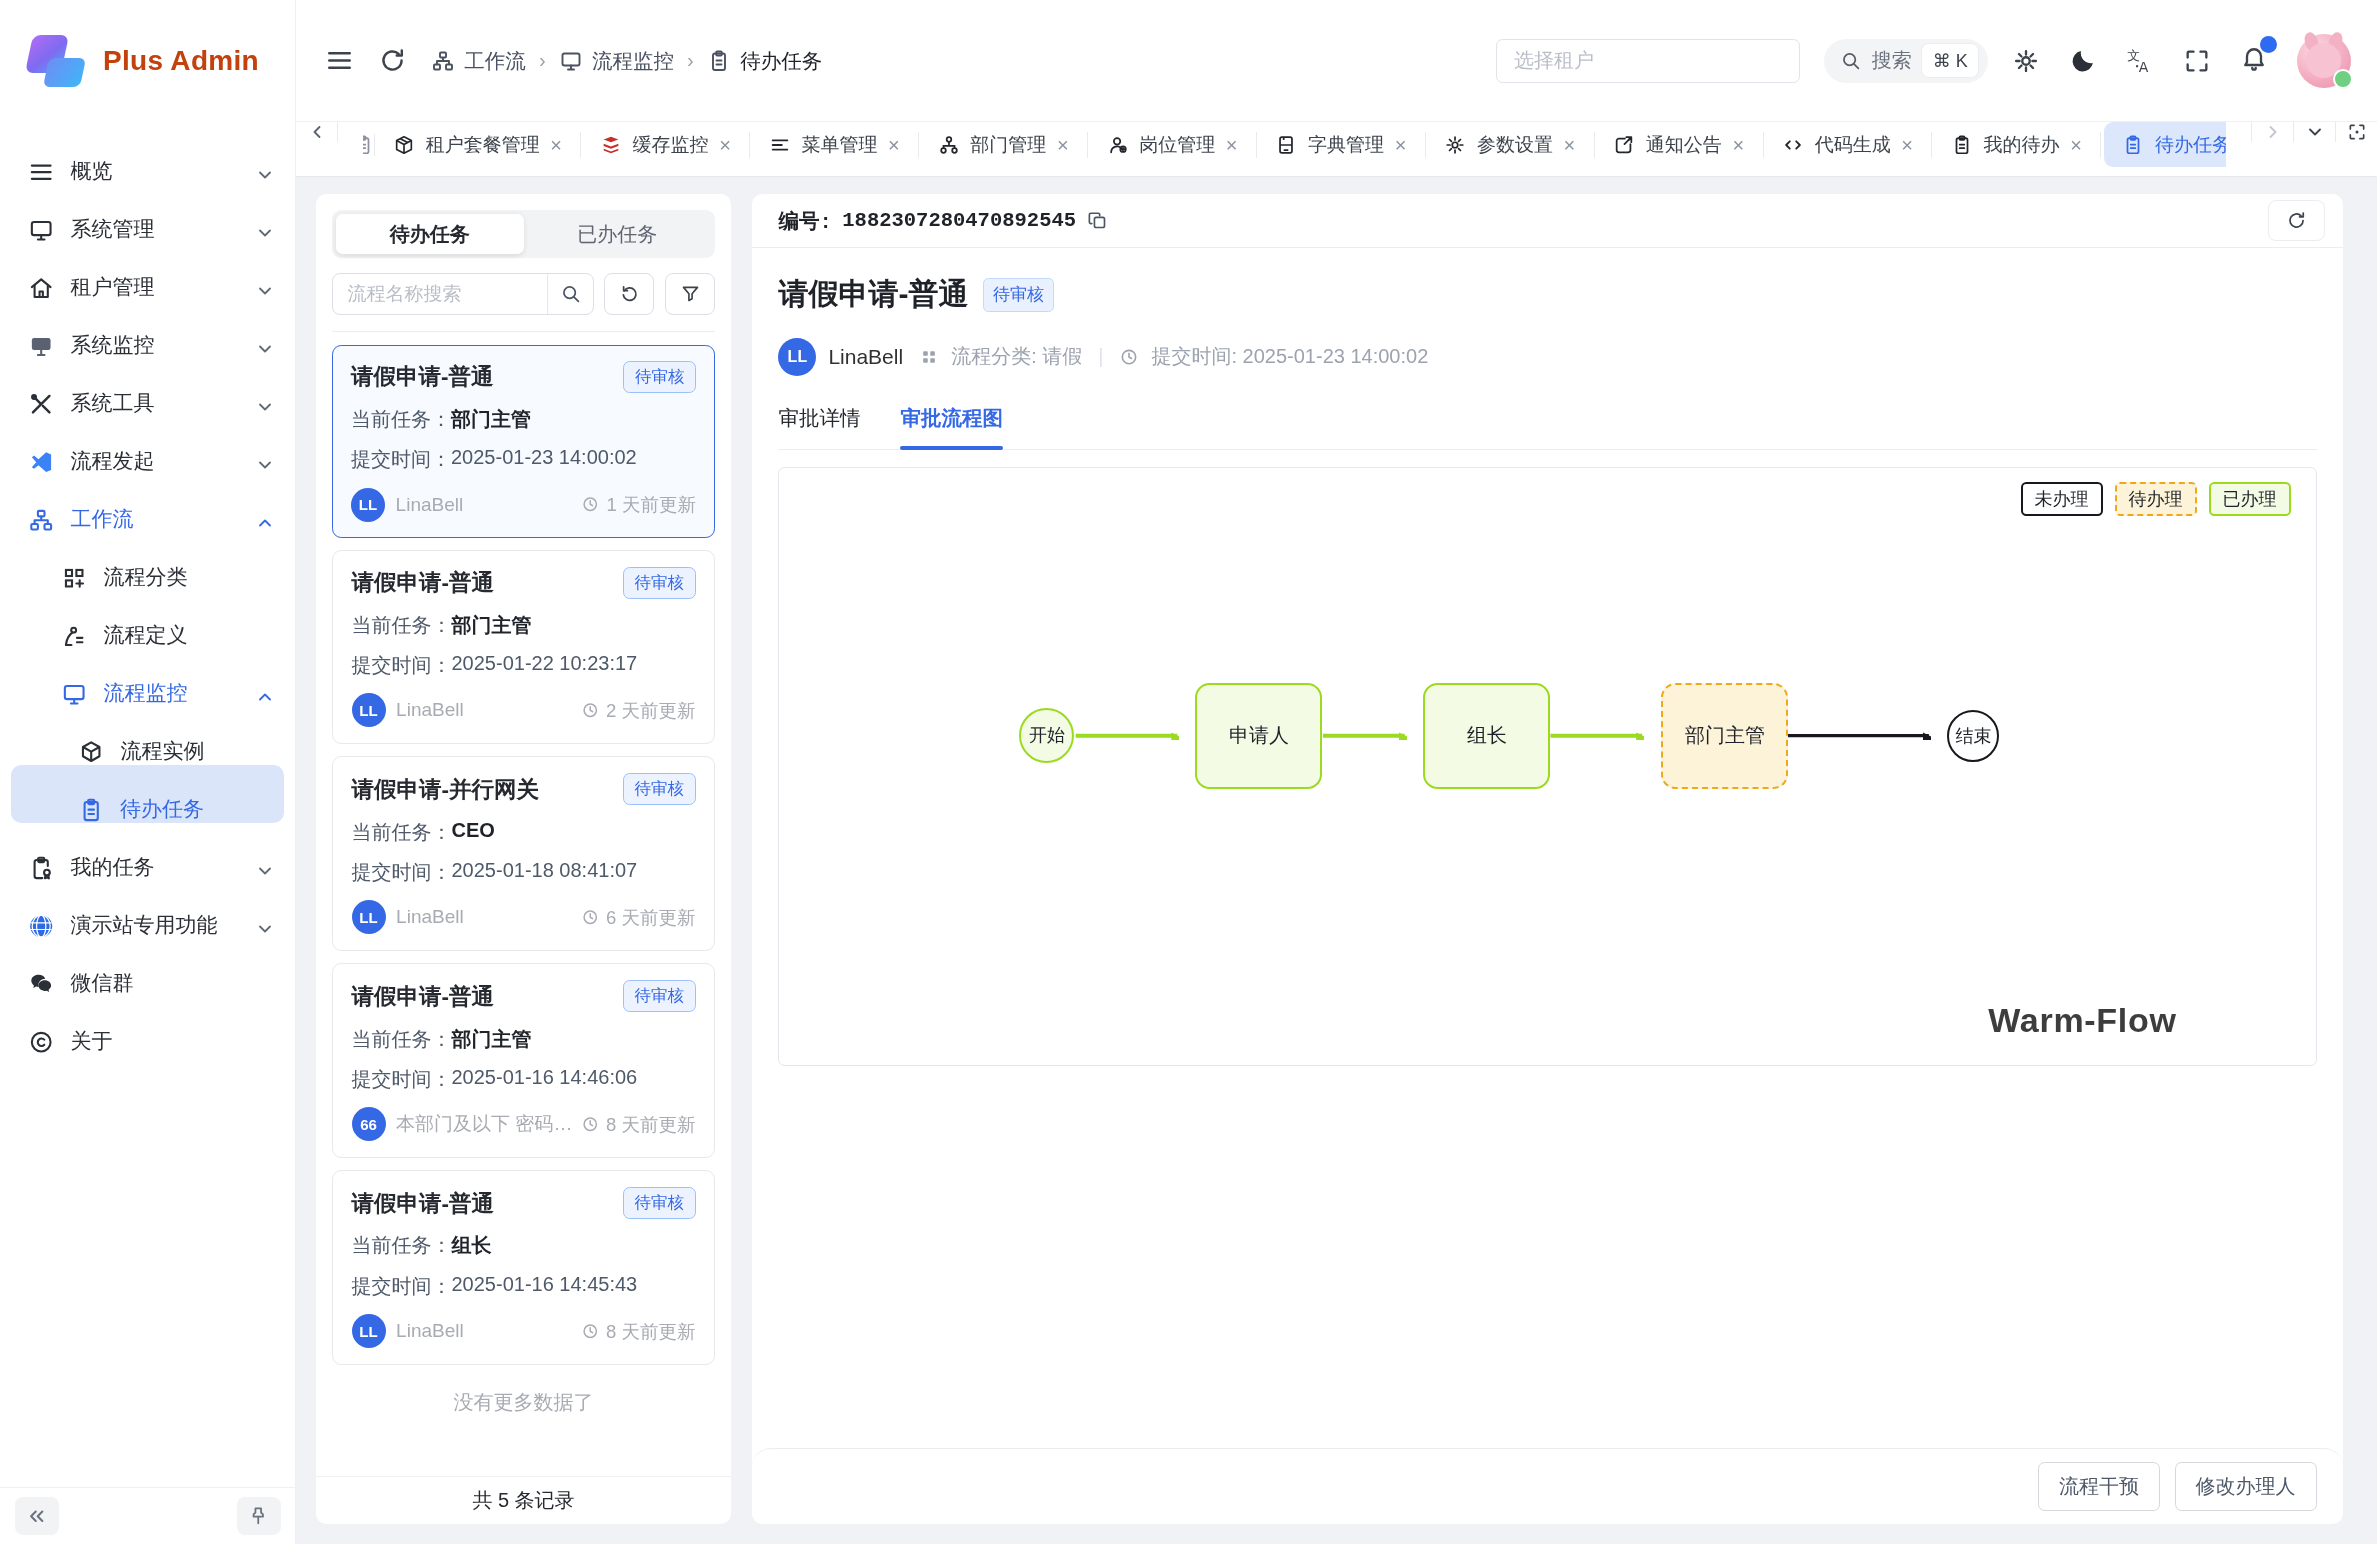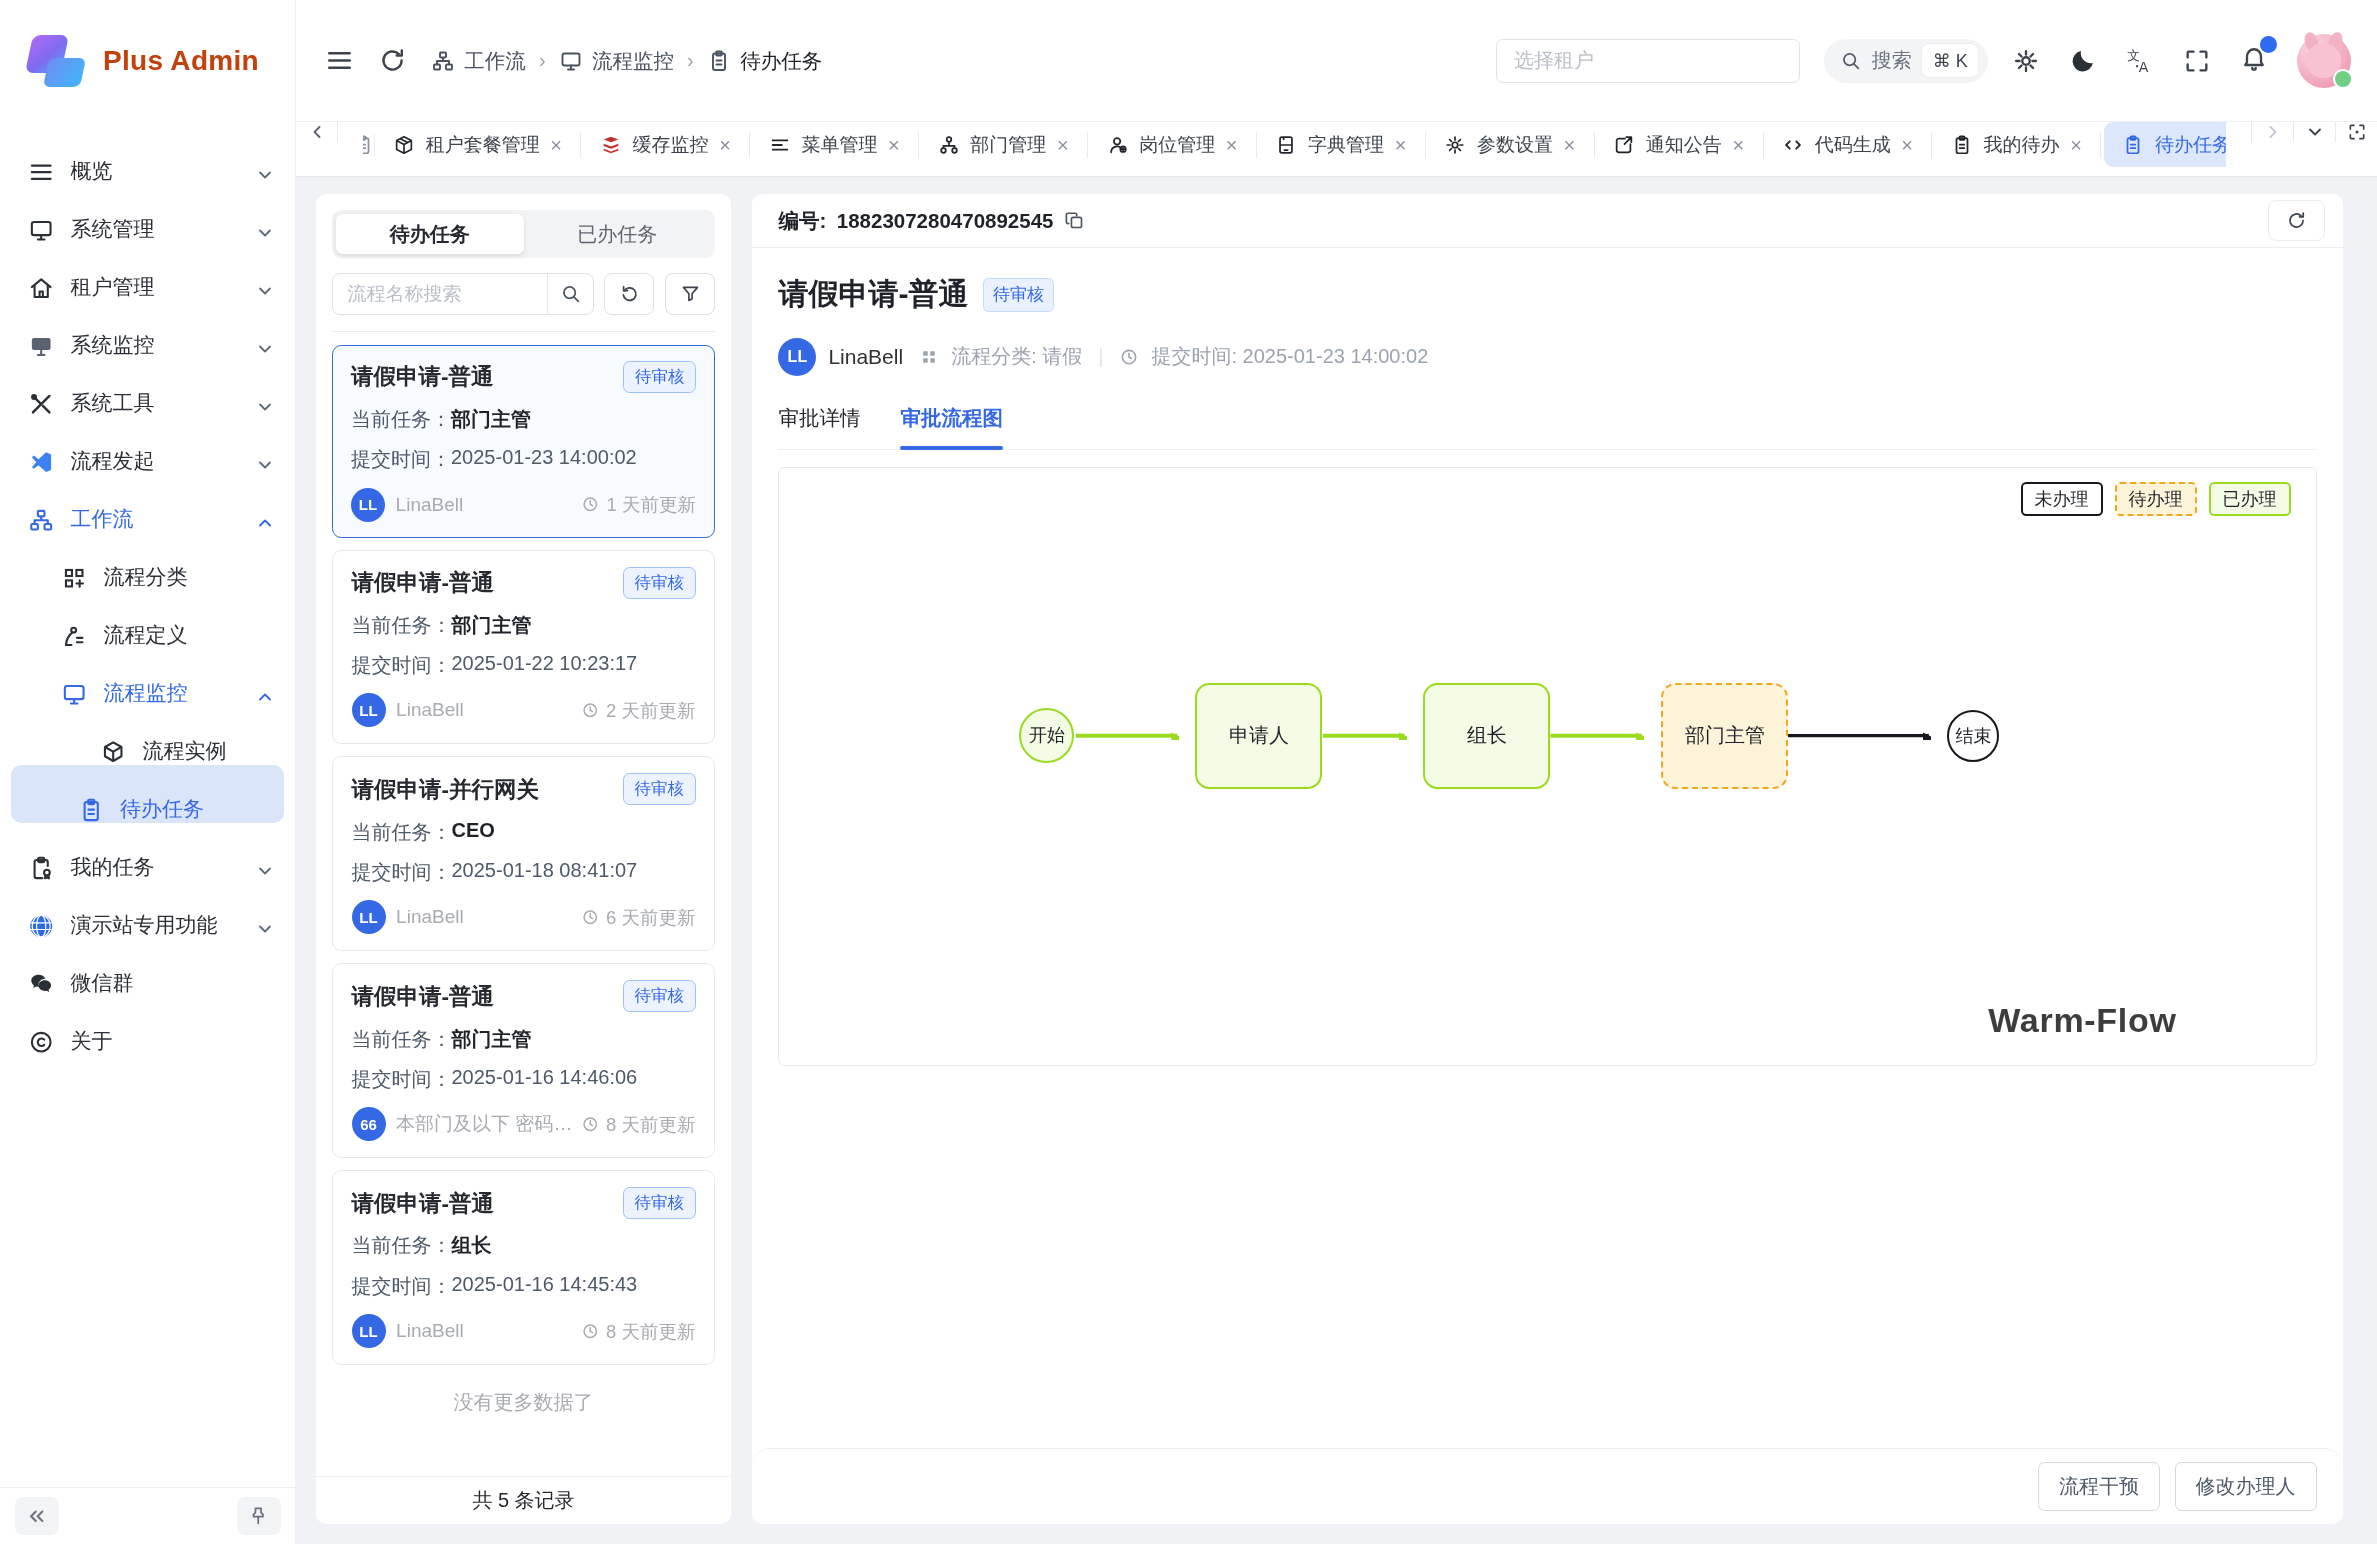--- a/index.html
+++ b/index.html
@@ -14,21 +14,21 @@
   .logo-mark { width:57px; height:57px; position:relative; }
   .logo-a { position:absolute; left:0; top:2.6px; width:36px; height:38px; background:linear-gradient(135deg,#b06cf5,#7f6bf0 55%,#5aa0f5); border-radius:8px; transform:skewX(-12deg); }
   .logo-b { position:absolute; left:17px; top:25px; width:37px; height:29px; background:linear-gradient(120deg,#6f8df5,#3fb6f7); border-radius:6.6px; transform:skewX(-12deg); }
   .logo-text { font-size:28px; font-weight:700; color:#c2410c; letter-spacing:0.3px; }
   .nav { flex:1; overflow:hidden; padding-top:5.3px; }
   .nav-item { height:58px; display:flex; align-items:flex-end; gap:16px; position:relative; cursor:pointer; font-size:21px; color:#2b2f36; }
   .nav-item .ic { width:26.4px; height:26.4px; color:#2b2f36; }
   .nav-item .chev { position:absolute; right:20px; width:20px; height:20px; color:#606a76; }
   .lvl0 { padding-left:28px; }
   .lvl1 { padding-left:61px; }
-  .lvl2 { padding-left:100px; }
+  .lvl2 { padding-left:78px; }
   .nav-item.accent, .nav-item.accent .ic, .nav-item.accent .chev { color:#3568e4; }
   .nav-item.active-pill { background:#dbe5f9; border-radius:10.6px; margin:0 10.6px; padding-left:67px; color:#3568e4; }
   .nav-item.active-pill .ic { color:#3568e4; }
   .chev.up svg { transform:rotate(180deg); }
   .side-foot { height:57px; border-top:0.7px solid #eef0f2; display:flex; align-items:center; justify-content:space-between; padding:0 14.5px; flex:none; }
   .foot-btn { width:44px; height:38px; border-radius:8px; background:#f2f3f5; color:#6b7280; display:flex; align-items:center; justify-content:center; cursor:pointer; }
   .foot-btn .ic { width:22.5px; height:22.5px; }
 
   
   .main-col { flex:1; display:flex; flex-direction:column; min-width:0; }
@@ -103,21 +103,21 @@
   .mini-av { width:34px; height:34px; border-radius:50%; background:#3568e4; color:#fff; font-size:15px; font-weight:600; display:flex; align-items:center; justify-content:center; flex:none; }
   .cf-name { margin-left:10.6px; color:#a8abb2; font-size:19px; max-width:198px; white-space:nowrap; overflow:hidden; text-overflow:ellipsis; }
   .cf-right { margin-left:auto; display:flex; align-items:center; gap:6.6px; color:#a8abb2; font-size:18.5px; white-space:nowrap; }
   .cf-right .ic { width:18.5px; height:18.5px; }
   .no-more { text-align:center; color:#a8abb2; font-size:20px; padding:12px 0 6.6px; }
   .tp-foot { flex:none; border-top:0.7px solid #eef0f2; height:48px; display:flex; align-items:center; justify-content:center; font-size:20px; font-weight:400; color:#26292f; }
 
   
   .detail-panel { flex:1; background:#fff; border-radius:10.6px; display:flex; flex-direction:column; min-width:0; min-height:0; }
   .dp-head { height:54px; border-bottom:0.7px solid #ebedf0; display:flex; align-items:center; padding:0 18.5px 0 26.4px; flex:none; }
-  .dp-num { font-size:20.5px; font-weight:600; color:#1f2329; display:flex; align-items:center; gap:10.6px; }
+  .dp-num { font-size:20.5px; font-weight:600; color:#1f2329; display:flex; align-items:center; gap:10.6px;font-family:Liberation Mono, monospace; }
   .dp-num .ic { width:21px; height:21px; color:#4b5563; cursor:pointer; }
   .dp-refresh { margin-left:auto; width:57px; height:41px; border:0.7px solid #ebedf0; border-radius:8px; display:flex; align-items:center; justify-content:center; color:#3d434c; cursor:pointer; }
   .dp-refresh .ic { width:21px; height:21px; }
   .dp-body { padding:26.4px 26.4px 0; flex:none; }
   .dp-title-row { display:flex; align-items:center; gap:14.5px; }
   .dp-title { font-size:30px; font-weight:700; color:#1f2329; }
   .dp-badge { font-size:17px; color:#3568e4; background:#e9f1fe; border:0.7px solid #c4dafc; border-radius:5.3px; padding:4.6px 9.2px; }
   .dp-meta { margin-top:22.5px; display:flex; align-items:center; gap:12px; color:#9ca3af; font-size:20px; }
   .dp-meta .av { width:38px; height:38px; border-radius:50%; background:#3568e4; color:#fff; font-size:16px; font-weight:600; display:flex; align-items:center; justify-content:center; }
   .dp-meta .author { color:#303133; font-size:21px; margin-right:4px; }

